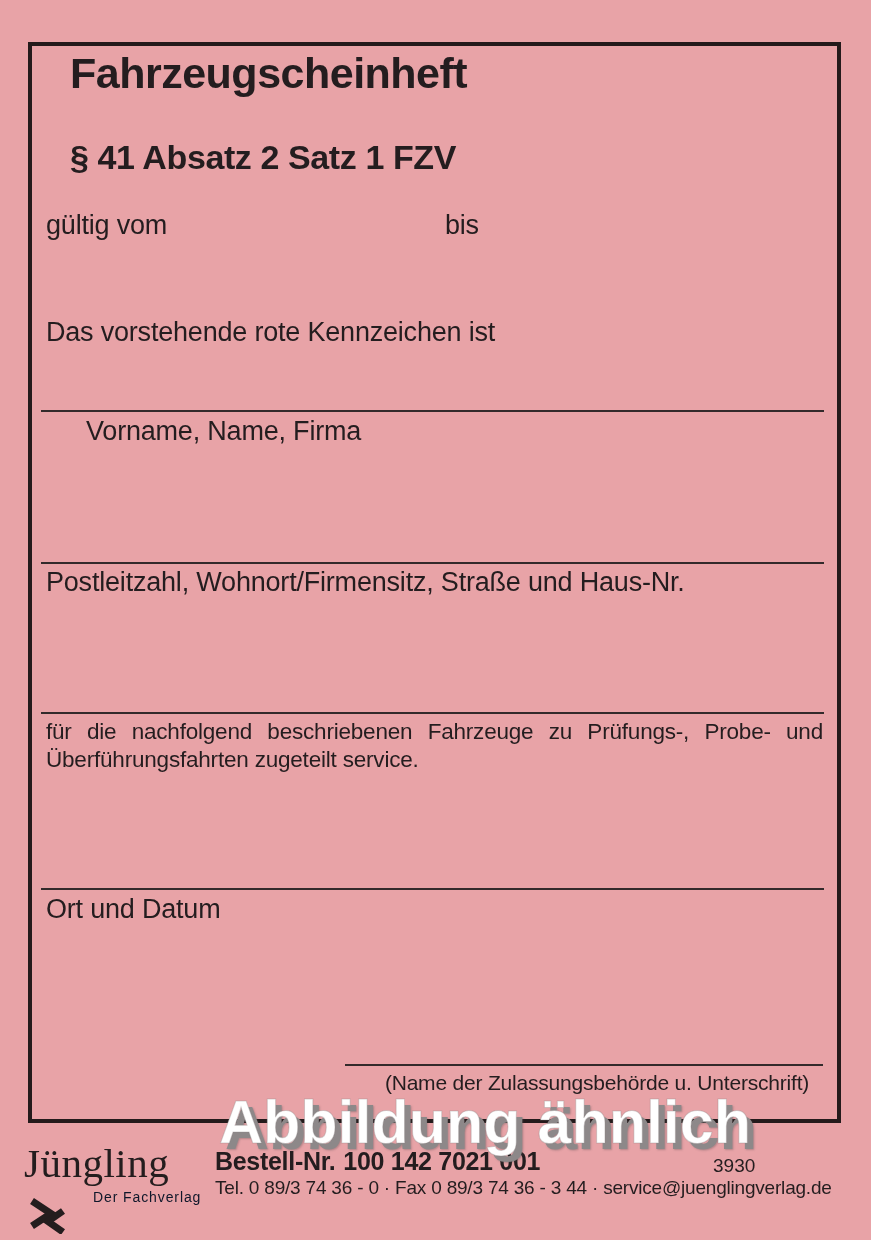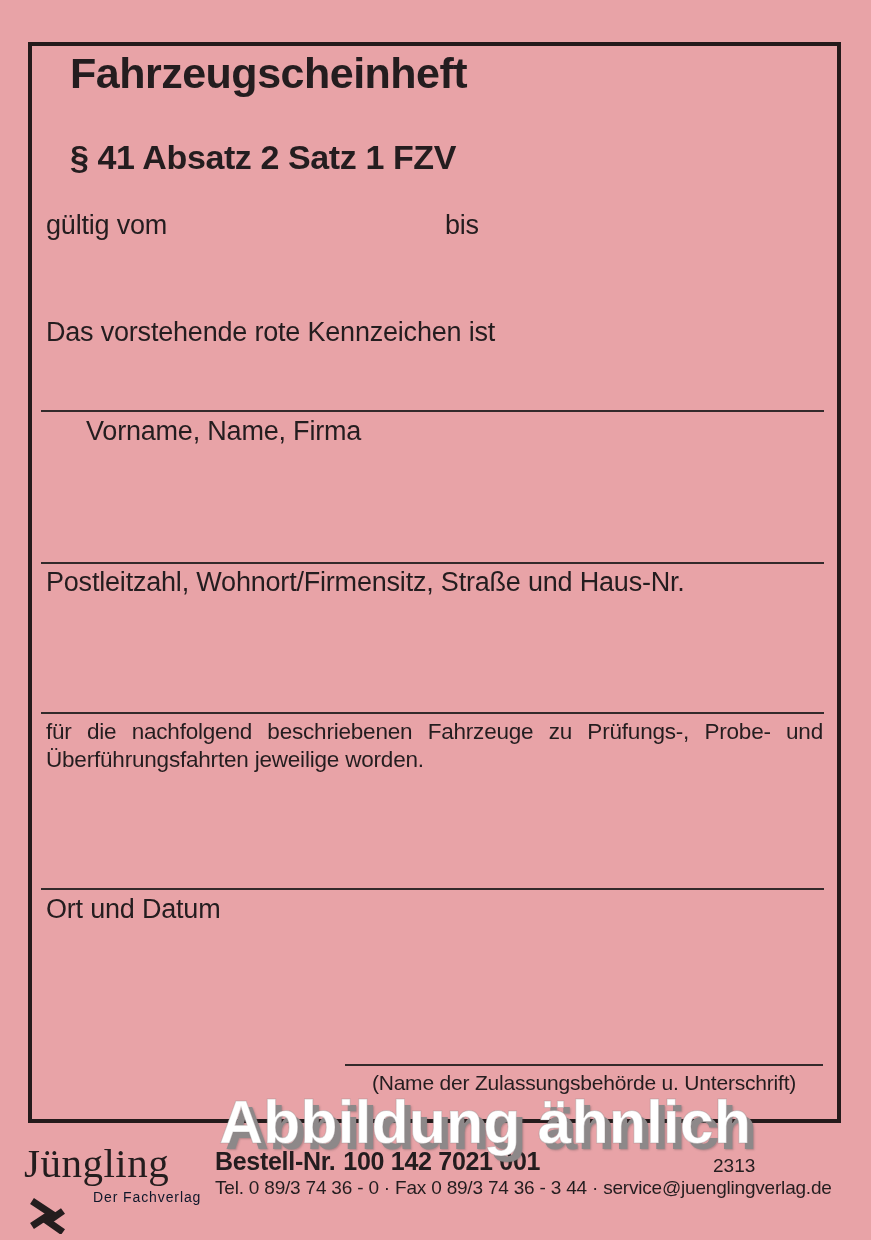--- a/index.html
+++ b/index.html
@@ -31,21 +31,21 @@
   .lbl-ort     { left: 46px;  top: 895px; }
   .rule { left: 41px; width: 783px; height: 2px; background: #332a2b; }
   .r1 { top: 410px; } .r2 { top: 562px; } .r3 { top: 712px; } .r4 { top: 888px; }
   .terms {
     left: 46px; top: 718px; width: 777px;
     font-size: 22.5px; line-height: 27.5px; letter-spacing: -0.2px;
   }
   .terms .ln { width: 100%; }
   .terms .just { text-align: justify; text-align-last: justify; }
   .sigline { left: 345px; top: 1064px; width: 478px; height: 2px; background: #332a2b; }
-  .sigcap  { left: 345px; top: 1071px; width: 478px; text-align: center;
+  .sigcap  { left: 358px; top: 1071px; width: 478px; text-align: center;
              font-size: 21px; letter-spacing: -0.2px; white-space: nowrap; }
   .watermark {
     left: 219px; top: 1092px;
     font-size: 61px; font-weight: bold; line-height: 1;
     color: #ffffff; white-space: nowrap; z-index: 9;
     text-shadow: 6px 6px 0 #8d8889, 7px 7px 2px rgba(80,75,76,0.35);
     -webkit-text-stroke: 1px rgba(140,132,133,0.35);
   }
   .logo-row {
     left: 24px; top: 1140px;
@@ -77,21 +77,21 @@
 
   <div class="abs rule r1"></div>
   <div class="abs lbl lbl-name">Vorname, Name, Firma</div>
 
   <div class="abs rule r2"></div>
   <div class="abs lbl lbl-addr">Postleitzahl, Wohnort/Firmensitz, Straße und Haus-Nr.</div>
 
   <div class="abs rule r3"></div>
   <div class="abs terms">
     <div class="ln just">für die nachfolgend beschriebenen Fahrzeuge zu Prüfungs-, Probe- und</div>
-    <div class="ln">Überführungsfahrten jeweilige worden.</div>
+    <div class="ln">Überführungsfahrten zugeteilt service.</div>
   </div>
 
   <div class="abs rule r4"></div>
   <div class="abs lbl lbl-ort">Ort und Datum</div>
 
   <div class="abs sigline"></div>
   <div class="abs sigcap">(Name der Zulassungsbehörde u. Unterschrift)</div>
 
   <div class="abs watermark">Abbildung ähnlich</div>
 
@@ -102,16 +102,16 @@
         <path d="M3 3 L22 15.5 L3 28" fill="none" stroke="#241d1e" stroke-width="7"></path>
         <path d="M34 13 L19 23.5 L34 34" fill="none" stroke="#241d1e" stroke-width="7"></path>
       </svg>
     </span>
   </div>
   <div class="abs tagline">Der Fachverlag</div>
 
   <div class="abs order">
     <span>Bestell-Nr.</span><span class="num">100 142 7021 001</span>
   </div>
-  <div class="abs code">2313</div>
+  <div class="abs code">3930</div>
   <div class="abs contact">Tel. 0 89/3 74 36 - 0 · Fax 0 89/3 74 36 - 3 44 · service@juenglingverlag.de</div>
 
 </div>
 
 </body></html>

